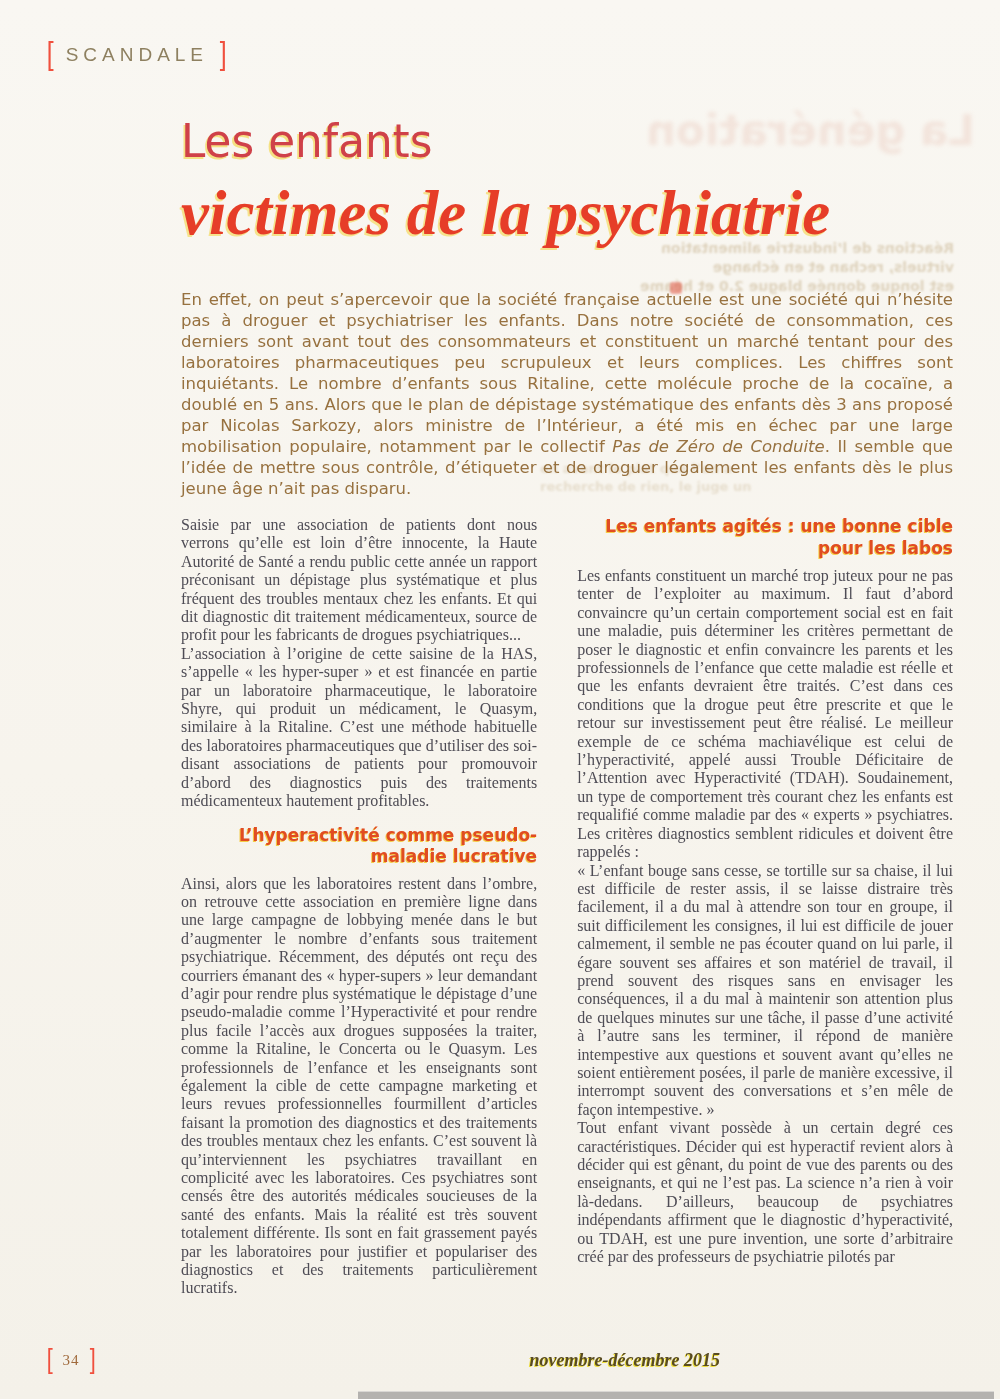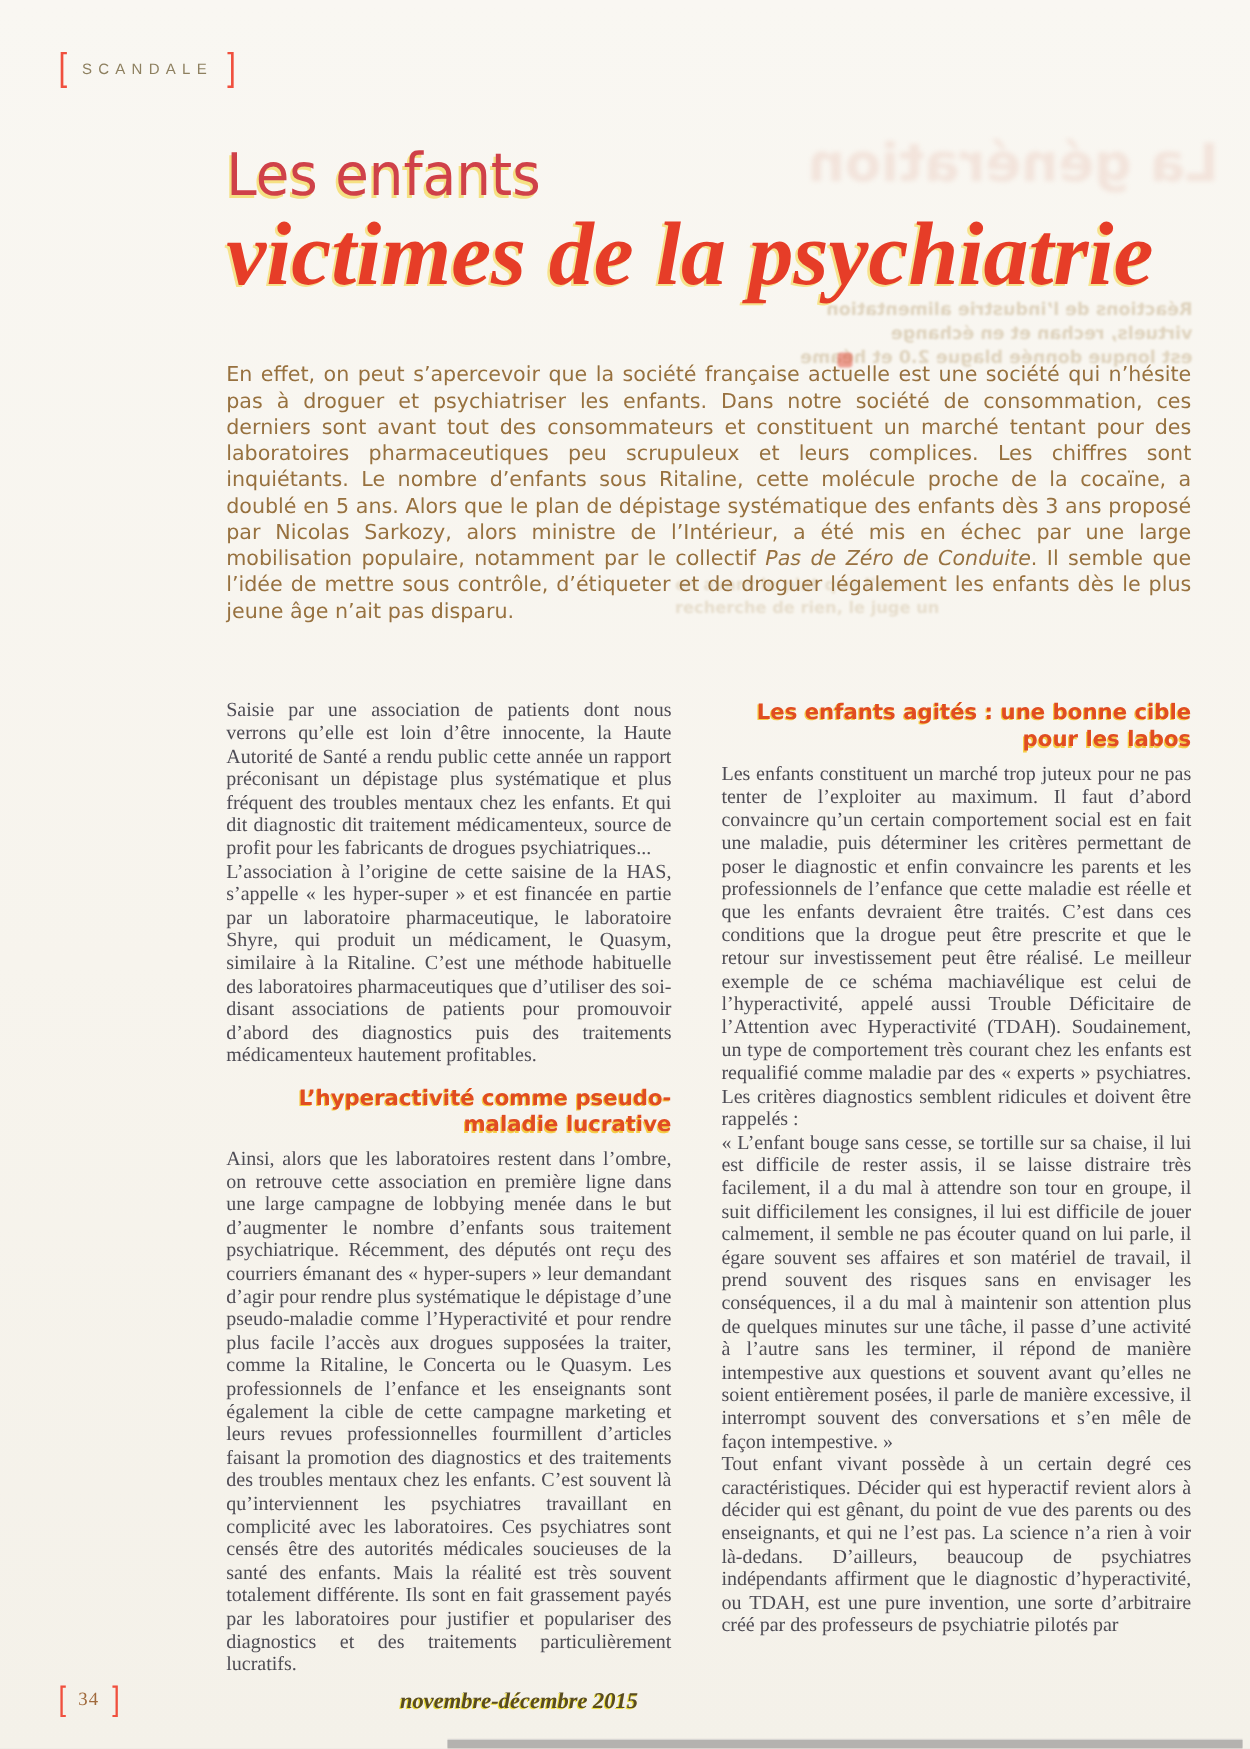--- a/index.html
+++ b/index.html
@@ -8,64 +8,64 @@
     width:1000px;height:1399px;
     margin:0 auto;
     background:linear-gradient(180deg,#f9f7f2 0%,#f7f4ed 55%,#f4f1e9 100%);
     overflow:hidden;
     font-family:"Liberation Serif",serif;
   }
 
   
   .scandale{position:absolute;left:46px;top:38px;display:flex;align-items:center;gap:11px;}
   .scandale .bracket{font-family:"Liberation Sans",sans-serif;font-size:31px;font-weight:300;color:#f0503e;line-height:1;transform:scaleX(.8);}
-  .scandale .label{font-family:"Liberation Sans",sans-serif;font-size:12px;letter-spacing:5px;color:#8e8060;padding-top:2px;}
+  .scandale .label{font-family:"Liberation Sans",sans-serif;font-size:19px;letter-spacing:5px;color:#8e8060;padding-top:2px;}
 
   
   .title{position:absolute;left:181px;top:117px;}
   .title-l1{
     font-family:"DejaVu Sans",sans-serif;font-weight:400;font-size:47px;line-height:1.02;
     color:#cf4149;transform:scaleX(.93);transform-origin:left;
     text-shadow:-2px 2px 0 rgba(243,208,40,.55);
   }
   .title-l2{
-    font-family:"Liberation Serif",serif;font-style:italic;font-weight:700;font-size:72px;line-height:1.02;
-    color:#e63d28;margin-top:2px;
+    font-family:"Liberation Serif",serif;font-style:italic;font-weight:700;font-size:63px;line-height:1.02;
+    color:#e63d28;margin-top:16px;
     text-shadow:-2px 2px 0 rgba(243,208,40,.5);
   }
 
   
   .intro{
     position:absolute;left:181px;top:289px;width:772px;
     font-family:"DejaVu Sans",sans-serif;font-size:16.5px;line-height:21px;
     color:#97713f;text-align:justify;
   }
   .intro p{margin:0;}
   .intro .it{font-style:italic;}
 
   
-  .columns{position:absolute;left:181px;top:516px;width:772px;display:flex;gap:40px;margin-top:44px;}
+  .columns{position:absolute;left:181px;top:516px;width:772px;display:flex;gap:40px;}
   .col{text-align:justify;font-size:16px;line-height:18.4px;color:#4e4c55;}
   .col p{margin:0;}
   .col-left{width:361px;}
   .col-right{width:381px;}
   .col-heading{
     font-family:"DejaVu Sans",sans-serif;font-weight:700;font-size:17px;line-height:21.5px;
     color:#e04c22;text-align:right;
     text-shadow:-1px 1px 0 rgba(244,198,40,.85);
   }
   .col-left .col-heading{margin:14px 0 7px;}
   .col-right .col-heading{margin:0 0 8px;}
 
   
   .footer-num{position:absolute;left:46px;top:1346px;display:flex;align-items:center;gap:9px;}
   .footer-num .bracket{font-family:"Liberation Sans",sans-serif;font-size:27px;font-weight:300;color:#f0503e;line-height:1;transform:scaleX(.8);}
   .footer-num .num{font-family:Liberation Serif, serif;font-size:15px;letter-spacing:1px;color:#a06a3c;padding-top:2px;text-align:center;}
   .footer-date{
-    position:absolute;left:320px;top:1350px;width:400px;text-align:left;
+    position:absolute;left:320px;top:1350px;width:400px;text-align:right;
     font-family:"Liberation Serif",serif;font-style:italic;font-weight:700;font-size:18px;
     color:#584b22;text-shadow:-1px 1px 0 rgba(235,215,0,.75);
   }
 
   
   .ghost{position:absolute;pointer-events:none;}
   .g-title{left:545px;top:106px;width:430px;font-family:"DejaVu Sans",sans-serif;font-weight:700;font-size:42px;color:#e3b4a4;opacity:.28;filter:blur(2px);transform:scaleX(-1);}
   .g-block{left:598px;top:239px;width:356px;font-family:"DejaVu Sans",sans-serif;font-weight:700;font-size:14px;line-height:19px;color:#b59a6b;opacity:.38;filter:blur(1px);transform:scaleX(-1);}
   .g-dot{left:670px;top:282px;width:12px;height:12px;background:#e04936;opacity:.5;filter:blur(1px);border-radius:3px;}
   .g-mid{left:540px;top:460px;width:250px;font-family:"DejaVu Sans",sans-serif;font-weight:700;font-size:13px;line-height:18px;color:#b59a6b;opacity:.26;filter:blur(1px);}

